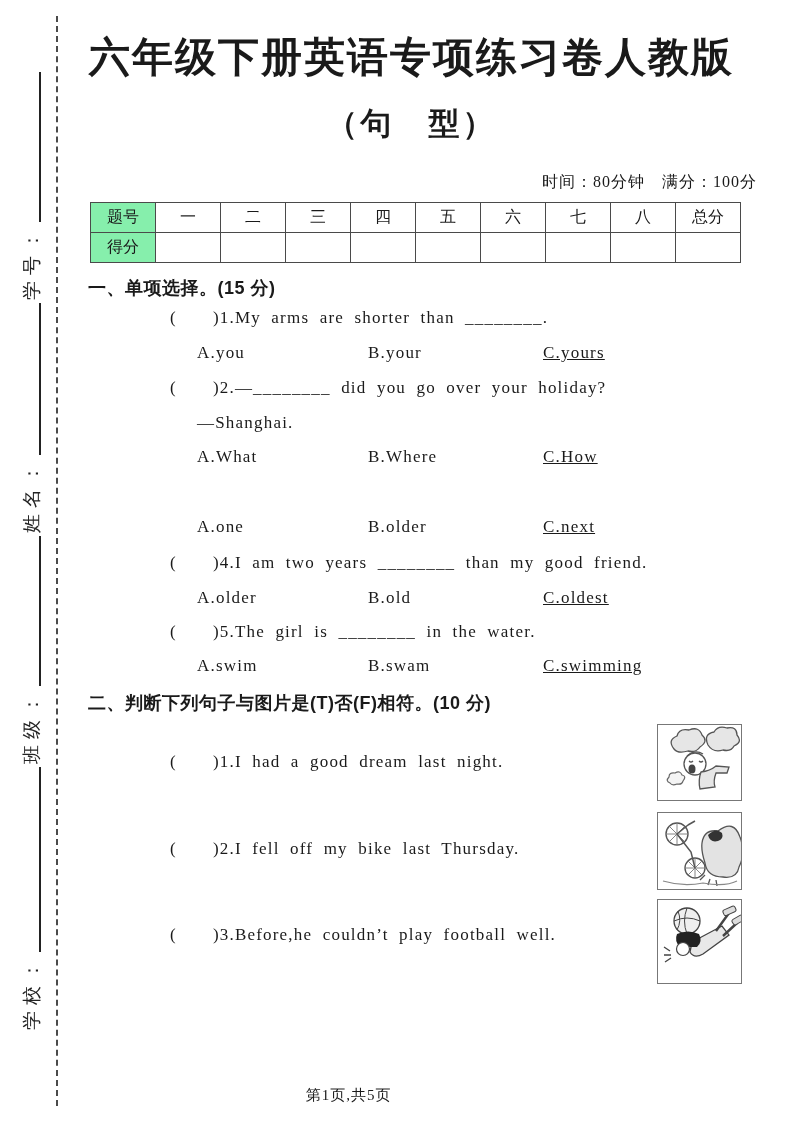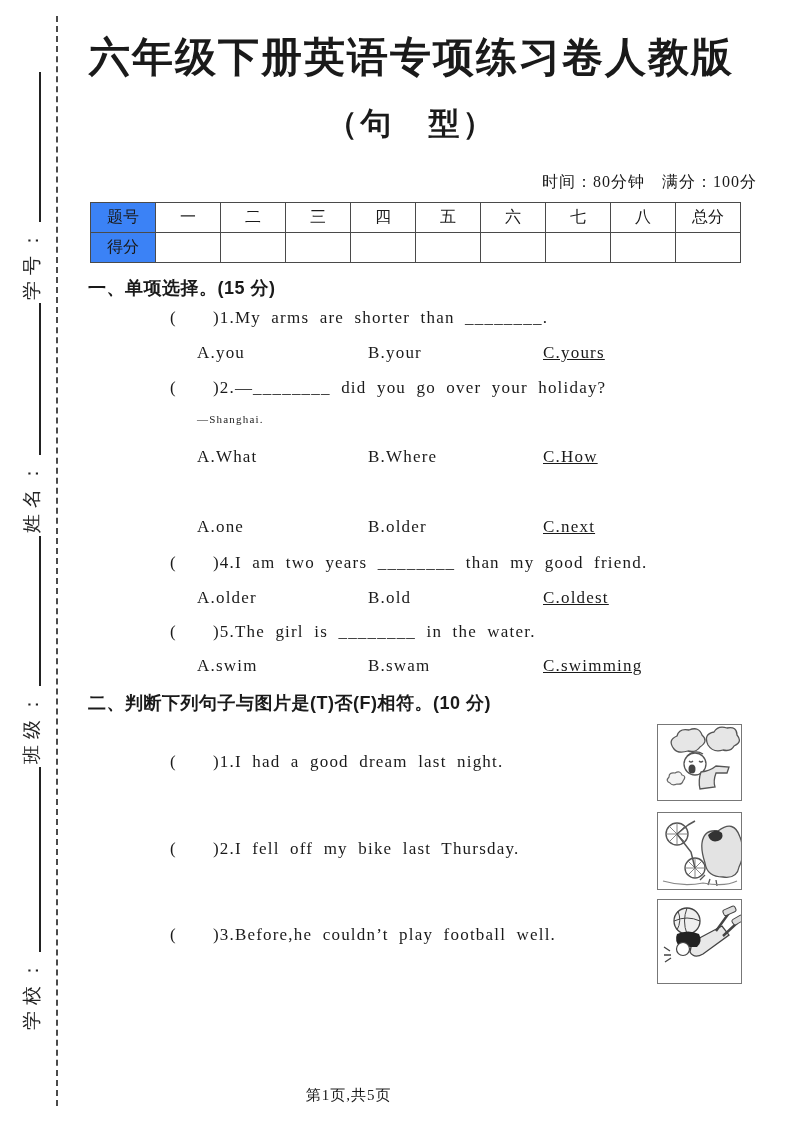--- a/index.html
+++ b/index.html
@@ -22,26 +22,26 @@
   
   .title{position:absolute;left:60px;right:30px;top:30px;text-align:center;
     font-size:41px;font-weight:700;letter-spacing:2px;}
   .subtitle{position:absolute;left:60px;right:30px;top:103px;text-align:center;
     font-size:31px;font-weight:700;letter-spacing:3px;}
   .meta{position:absolute;right:36px;top:172px;font-size:16px;letter-spacing:1px;}
   
   table.score{position:absolute;left:90px;top:202px;width:651px;border-collapse:collapse;table-layout:fixed;}
   table.score td{border:1.6px solid #4a4a4a;height:29px;text-align:center;vertical-align:middle;
     font-size:16px;padding:0;}
-  td.shade{background:#3b82f6;}
+  td.shade{background:#86efac;}
   
   .sec-heading{position:absolute;left:88px;font-family:"Liberation Sans","DejaVu Sans",sans-serif;
     font-weight:700;font-size:18px;letter-spacing:0.5px;white-space:nowrap;}
   .qline{position:absolute;left:125px;font-size:17px;letter-spacing:1.2px;word-spacing:5px;white-space:nowrap;margin-left:45px;}
-  .qline2{position:absolute;left:197px;font-size:11px;letter-spacing:1.2px;word-spacing:5px;white-space:nowrap;}
+  .qline2{position:absolute;left:197px;font-size:17px;letter-spacing:1.2px;word-spacing:5px;white-space:nowrap;}
   .paren-gap{display:inline-block;width:36px;}
   .opt-row{position:absolute;left:197px;font-size:17px;letter-spacing:1.2px;white-space:nowrap;}
   .opt1{display:inline-block;width:171px;}
   .opt2{display:inline-block;width:175px;}
   .opt3{display:inline-block;text-decoration:underline;}
   
   .pic-box{position:absolute;left:657px;width:85px;border:1.3px solid #777;background:#fff;box-sizing:border-box;}
   .footer{position:absolute;left:0;top:1086px;width:697px;text-align:center;font-size:15px;letter-spacing:1px;}
 </style>
 </head>

